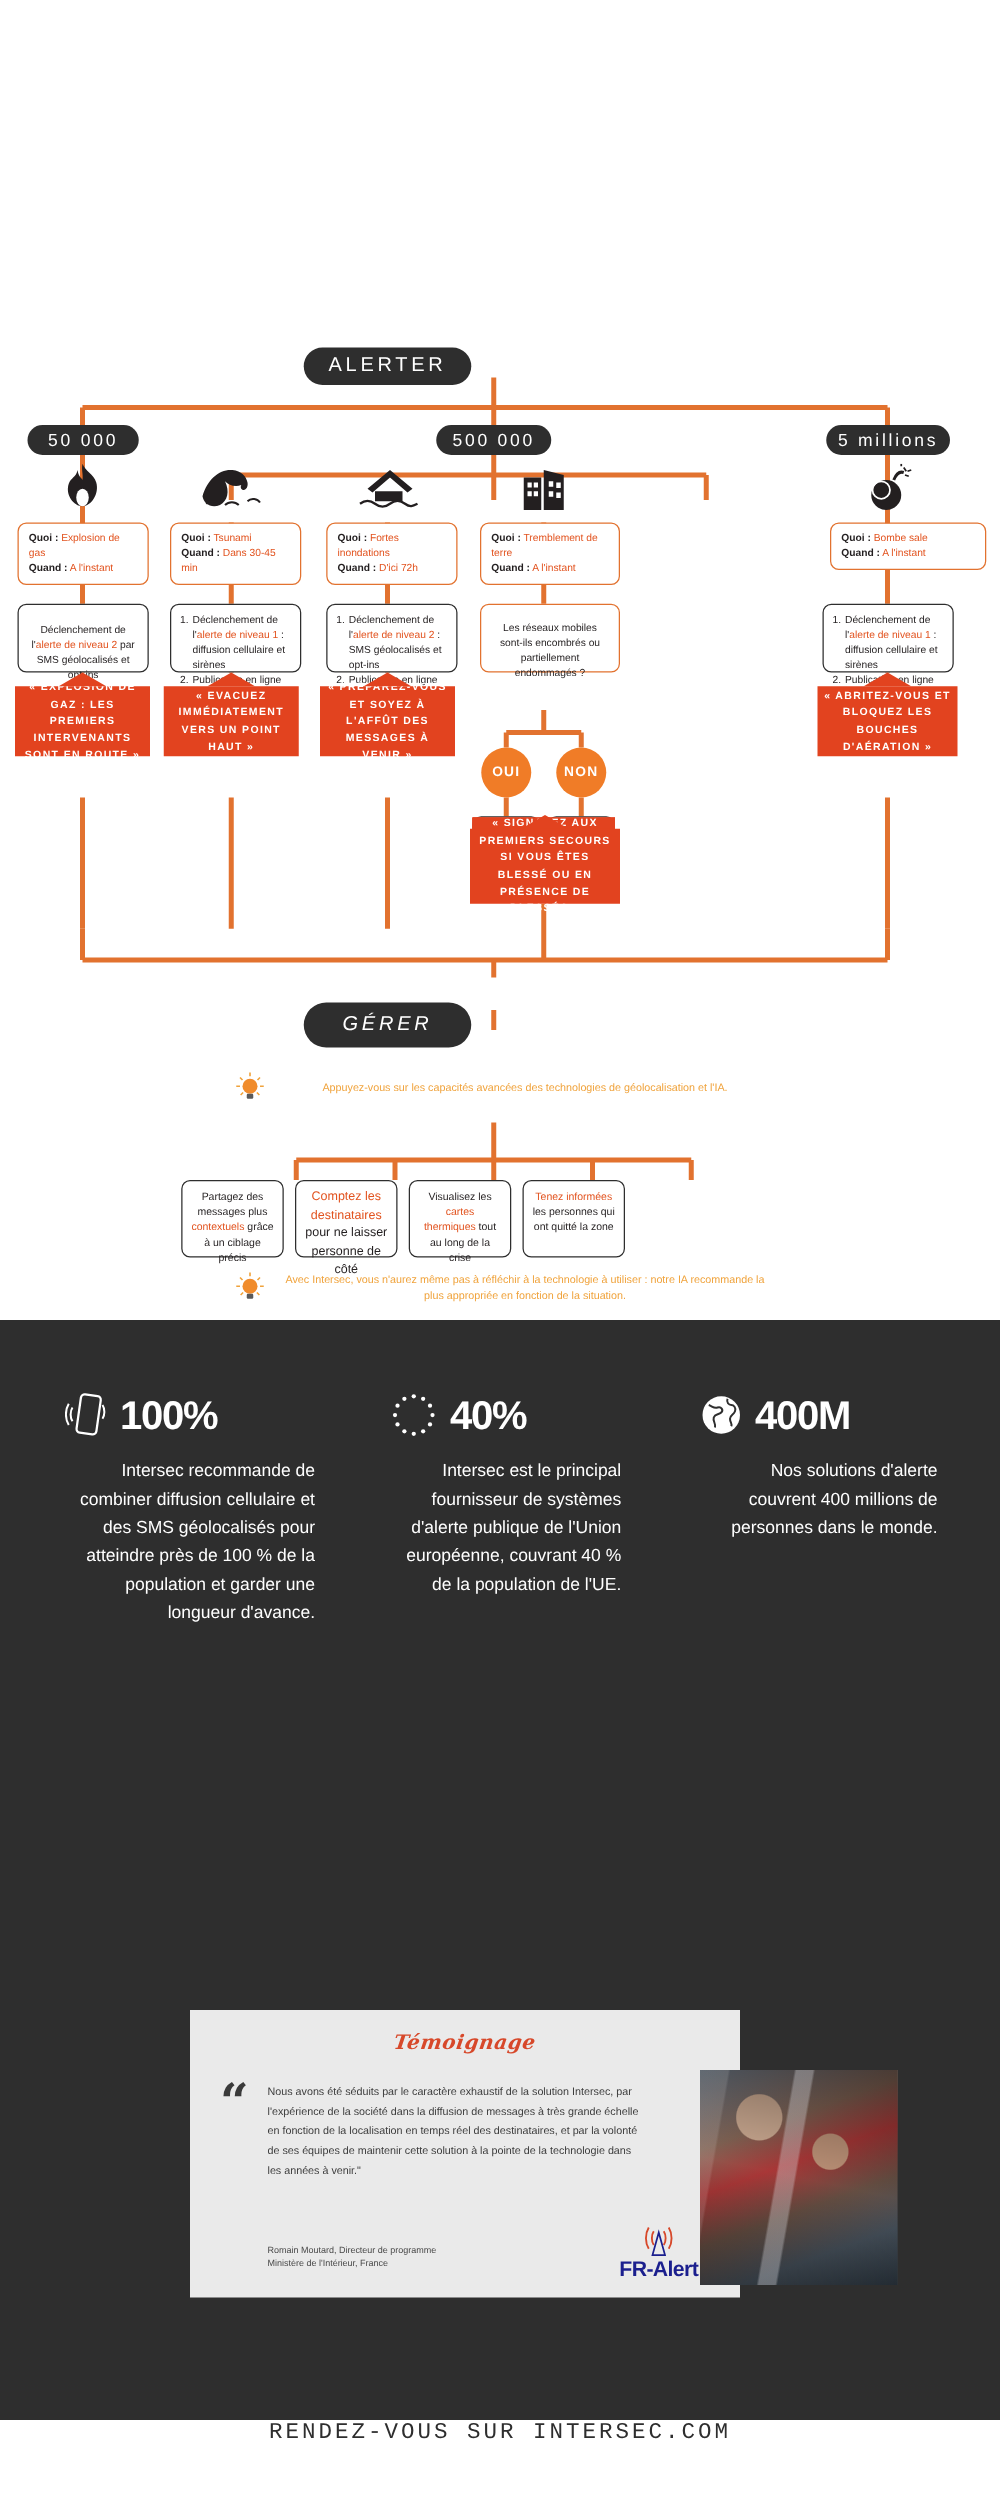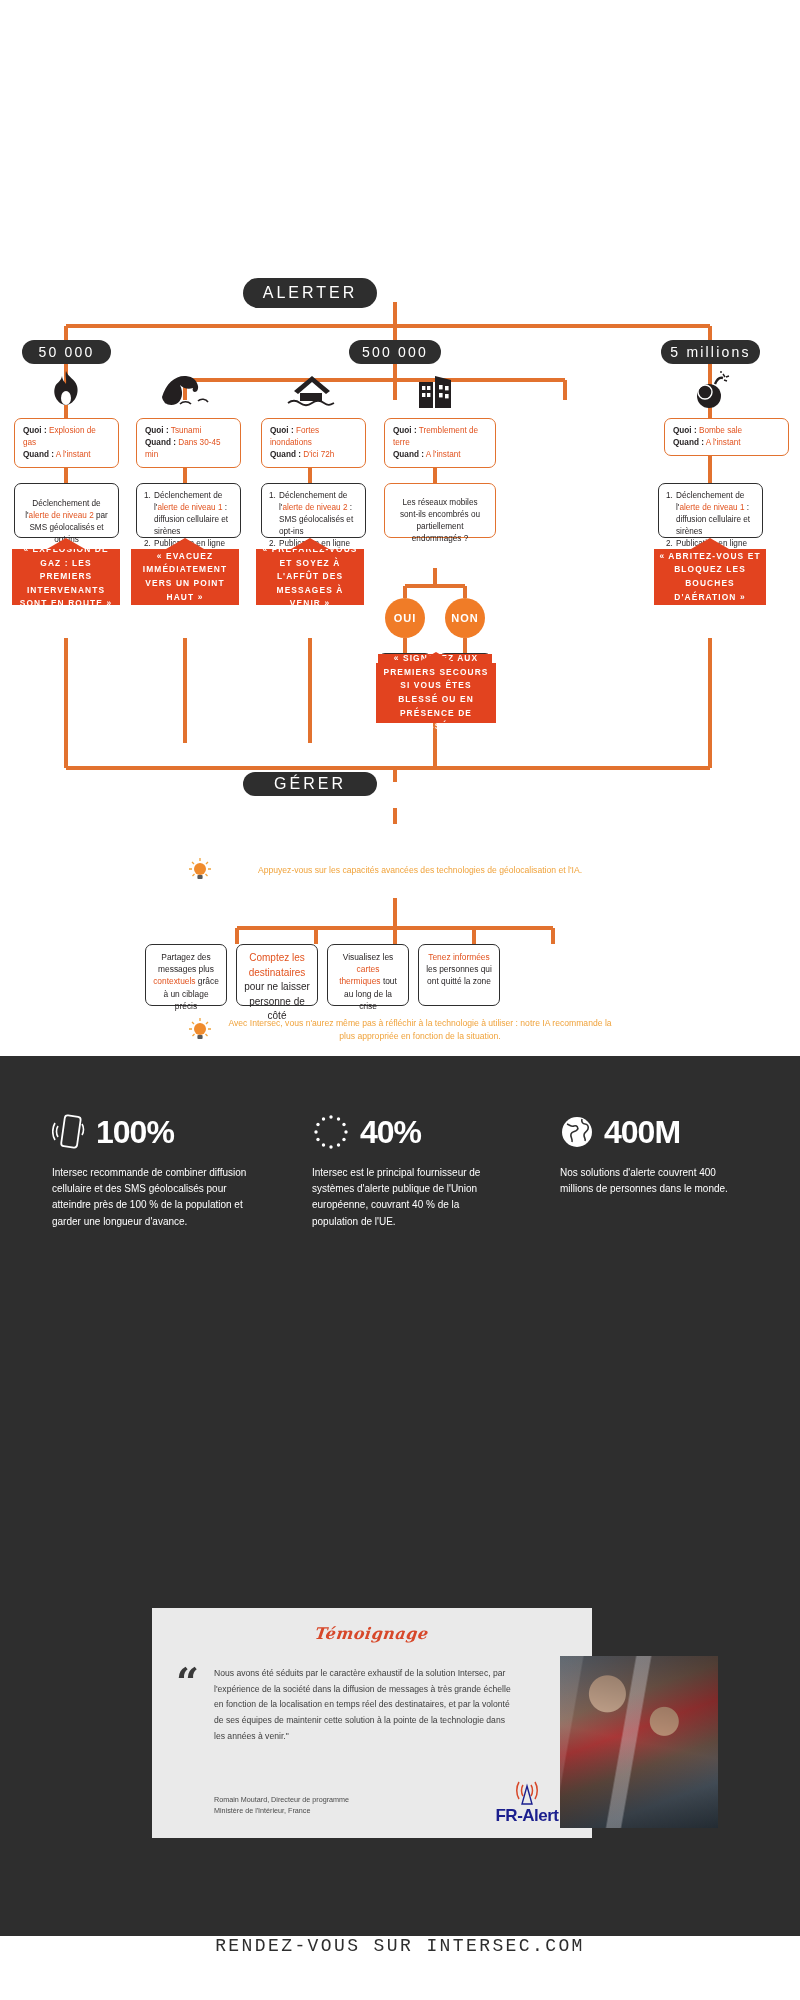--- a/index.html
+++ b/index.html
@@ -83,21 +83,21 @@
   .ico{ position:absolute; z-index:5; display:flex; align-items:center; justify-content:center; }
 
   .tipwrap{ position:absolute; display:flex; align-items:center; gap:10px; z-index:6; }
   .tiptext{ color:#f0a33c; font-size:8.6px; line-height:1.5; text-align:center; }
 
   
   .stats{ position:absolute; left:0; top:1056px; width:800px; height:880px; background:#2e2e2e; }
   .stat{ position:absolute; color:#fff; }
   .stat .top{ display:flex; align-items:center; gap:10px; }
   .stat .num{ font-size:32px; font-weight:bold; letter-spacing:-1px; }
-  .stat .desc{ font-size:10px; line-height:1.62; margin-top:13px; }
+  .stat .desc{ font-size:14px; line-height:1.62; margin-top:13px;text-align:right; }
 
   
   .tcard{
     position:absolute; left:152px; top:1608px; width:440px; height:230px;
     background:#eaeaea; z-index:4;
   }
   .tcard h3{
     text-align:center; color:#d7482a; font-size:16px; margin-top:16px;
     font-family:"DejaVu Serif", serif; font-style:italic; font-weight:bold;
     letter-spacing:.5px; transform:skewX(-8deg);
@@ -340,21 +340,21 @@
     <div class="banner" style="left:654px; top:281px; width:112px; height:56px;">
       <div class="notch"></div>
       <span>« ABRITEZ-VOUS ET BLOQUEZ LES BOUCHES D'AÉRATION »</span>
     </div>
 
     <div class="banner" style="left:376px; top:395px; width:120px; height:60px; z-index:7;">
       <div class="notch"></div>
       <span>« SIGNALEZ AUX PREMIERS SECOURS SI VOUS ÊTES BLESSÉ OU EN PRÉSENCE DE BLESSÉS »</span>
     </div>
 
-    <div class="pill big" style="left:243px; top:504px; width:134px; height:24px;">
+    <div class="pill big" style="left:243px; top:534px; width:134px; height:36px;font-style:italic;">
       <span>GÉRER</span>
     </div>
 
     <div class="tipwrap" style="left:186px; top:585px; width:430px; top:588px;">
       <span class="ico" style="position:relative; left:0; top:0; width:28px; height:28px;">
         <svg width="26" height="26" viewBox="0 0 26 26">
             <circle cx="13" cy="12" r="6" fill="#f08c2e"></circle>
             <rect x="10.4" y="18" width="5.2" height="4" rx="1" fill="#5a5a5a"></rect>
             <g stroke="#f0a33c" stroke-width="1.3">
               <path d="M13 1v3M5 5l2 2M21 5l-2 2M2 12h3M21 12h3M5.5 19l2-2M20.5 19l-2-2"></path>

